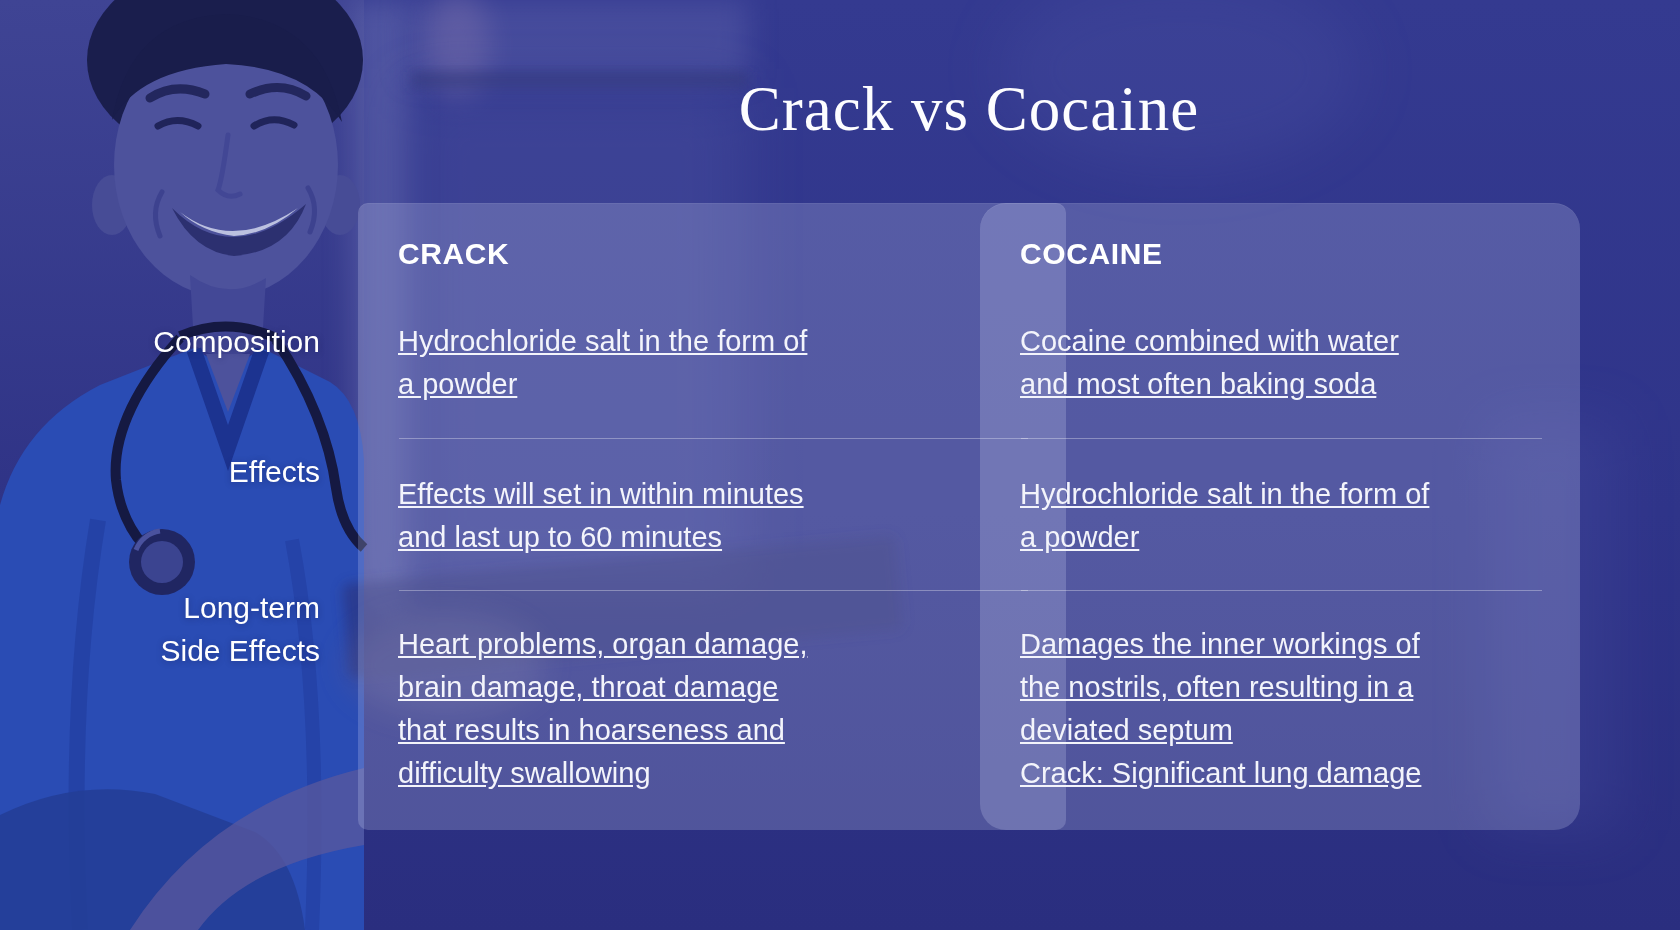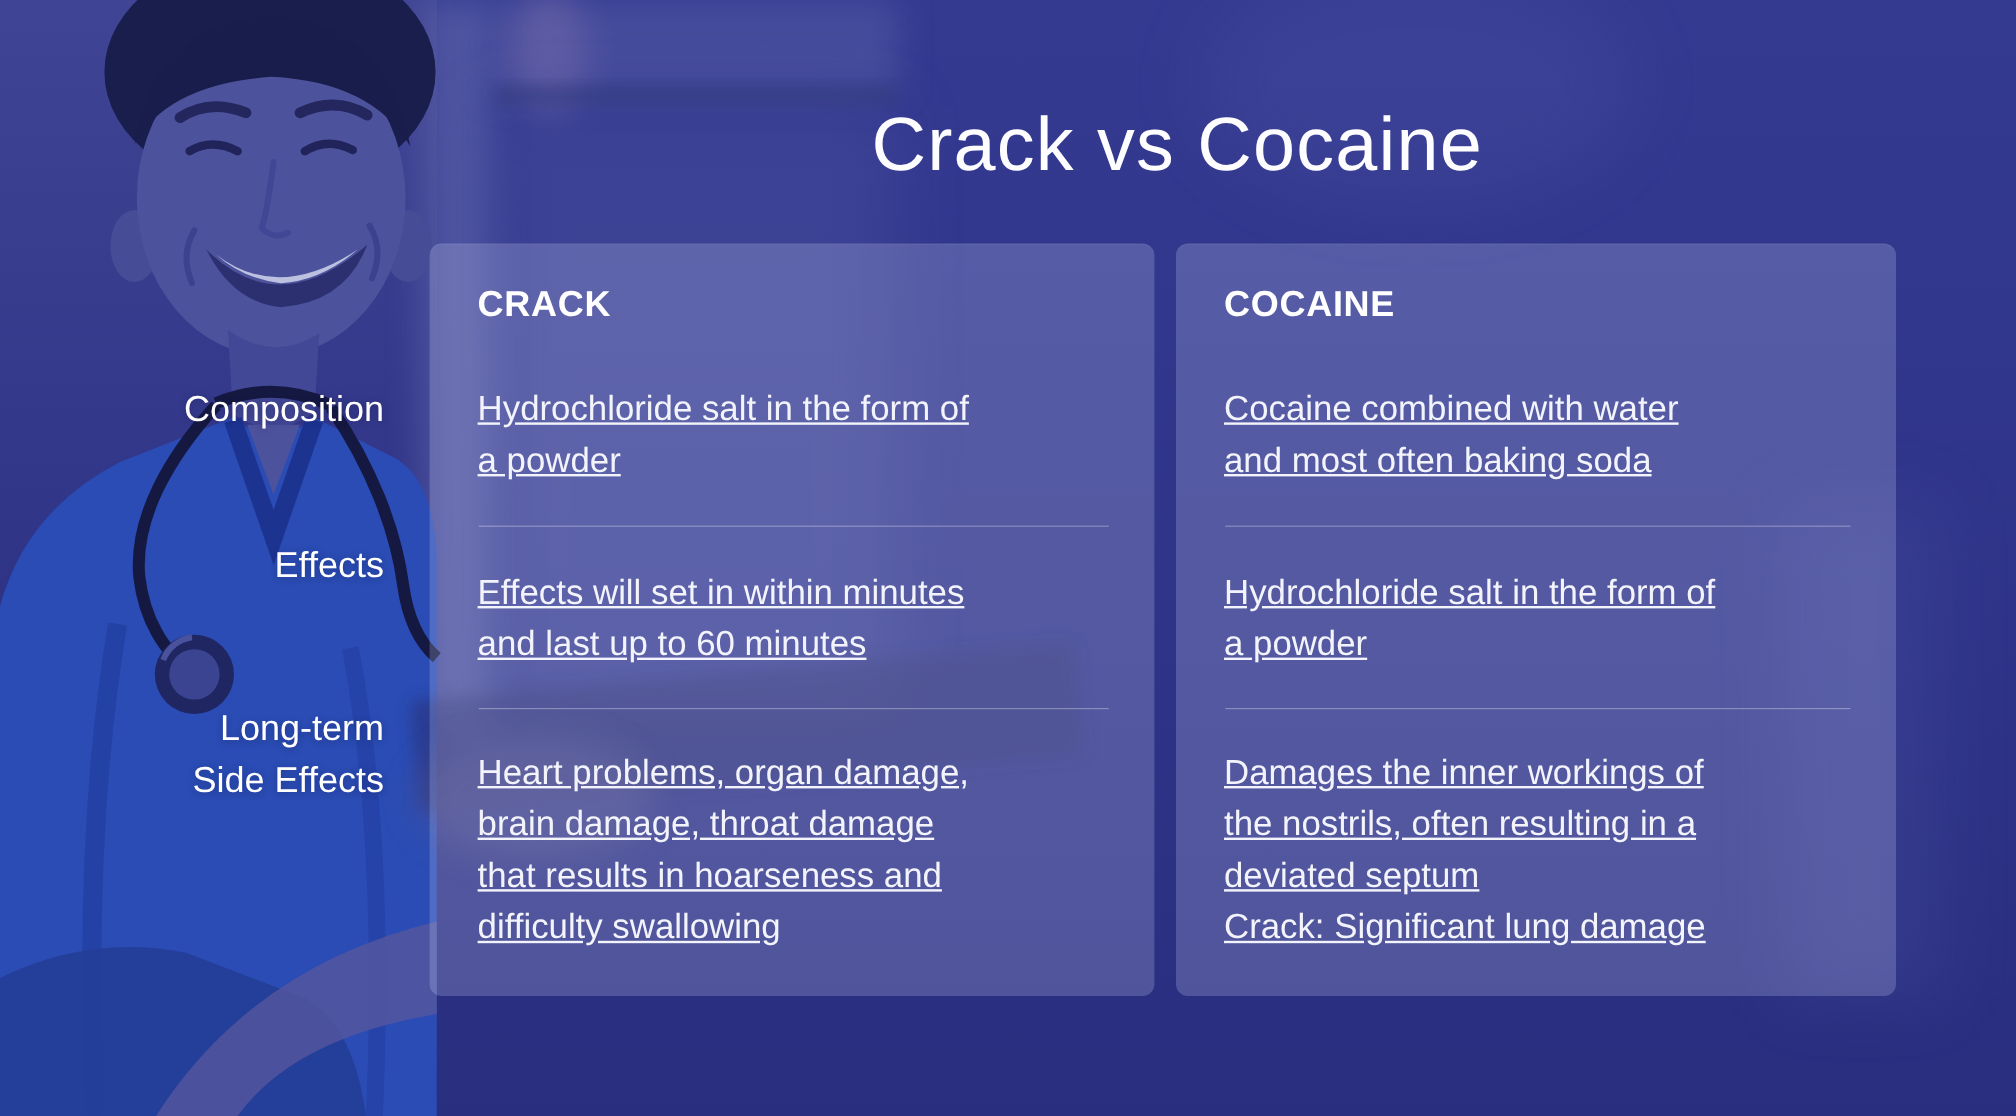--- a/index.html
+++ b/index.html
@@ -6,42 +6,42 @@
   .stage{
     position:relative;
     width:1680px;height:930px;
     overflow:hidden;
     background:linear-gradient(180deg,#343a90 0%,#2f3489 55%,#2a2e7f 100%);
     font-family:"Liberation Sans","DejaVu Sans",sans-serif;
   }
   .photo-layer{position:absolute;inset:0;}
   .title{
     position:absolute;top:76px;left:358px;width:1222px;
-    margin:12px;text-align:center;
-    font-family:Liberation Sans, sans-serif;
+    margin:0;text-align:center;
+    font-family:Liberation Serif, serif;
     font-weight:400;font-size:63px;line-height:66px;letter-spacing:1px;
     color:#fdfdff;
   }
   .row-label{
     position:absolute;right:1360px;
     margin:0;text-align:right;white-space:pre-line;
     font-size:30px;line-height:43px;font-weight:normal;color:#ffffff;
     text-shadow:0 1px 6px rgba(20,22,70,.35);
   }
   .label-0{top:320px}
   .label-1{top:450px}
   .label-2{top:586px}
   .card{
     position:absolute;top:203px;height:627px;
     background:rgba(221,227,255,0.21);
     border-radius:10px;
     box-shadow:0 1px 0 rgba(255,255,255,0.06) inset;
   }
-  .card-left{left:358px;width:604px;}
-  .card-right{left:980px;width:600px;}
+  .card-left{left:358px;width:708px;}
+  .card-right{left:980px;width:600px;border-radius:26px;}
   .card-header{
     position:absolute;left:40px;top:32px;margin:0;
     font-size:30px;line-height:38px;font-weight:bold;letter-spacing:.6px;color:#ffffff;
   }
   .cell{
     position:absolute;left:40px;right:38px;margin:0;
     font-size:29px;line-height:43px;color:#f3f4fb;
     white-space:pre-line;font-weight:400;text-decoration:underline;
   }
   .cell-0{top:117px}

